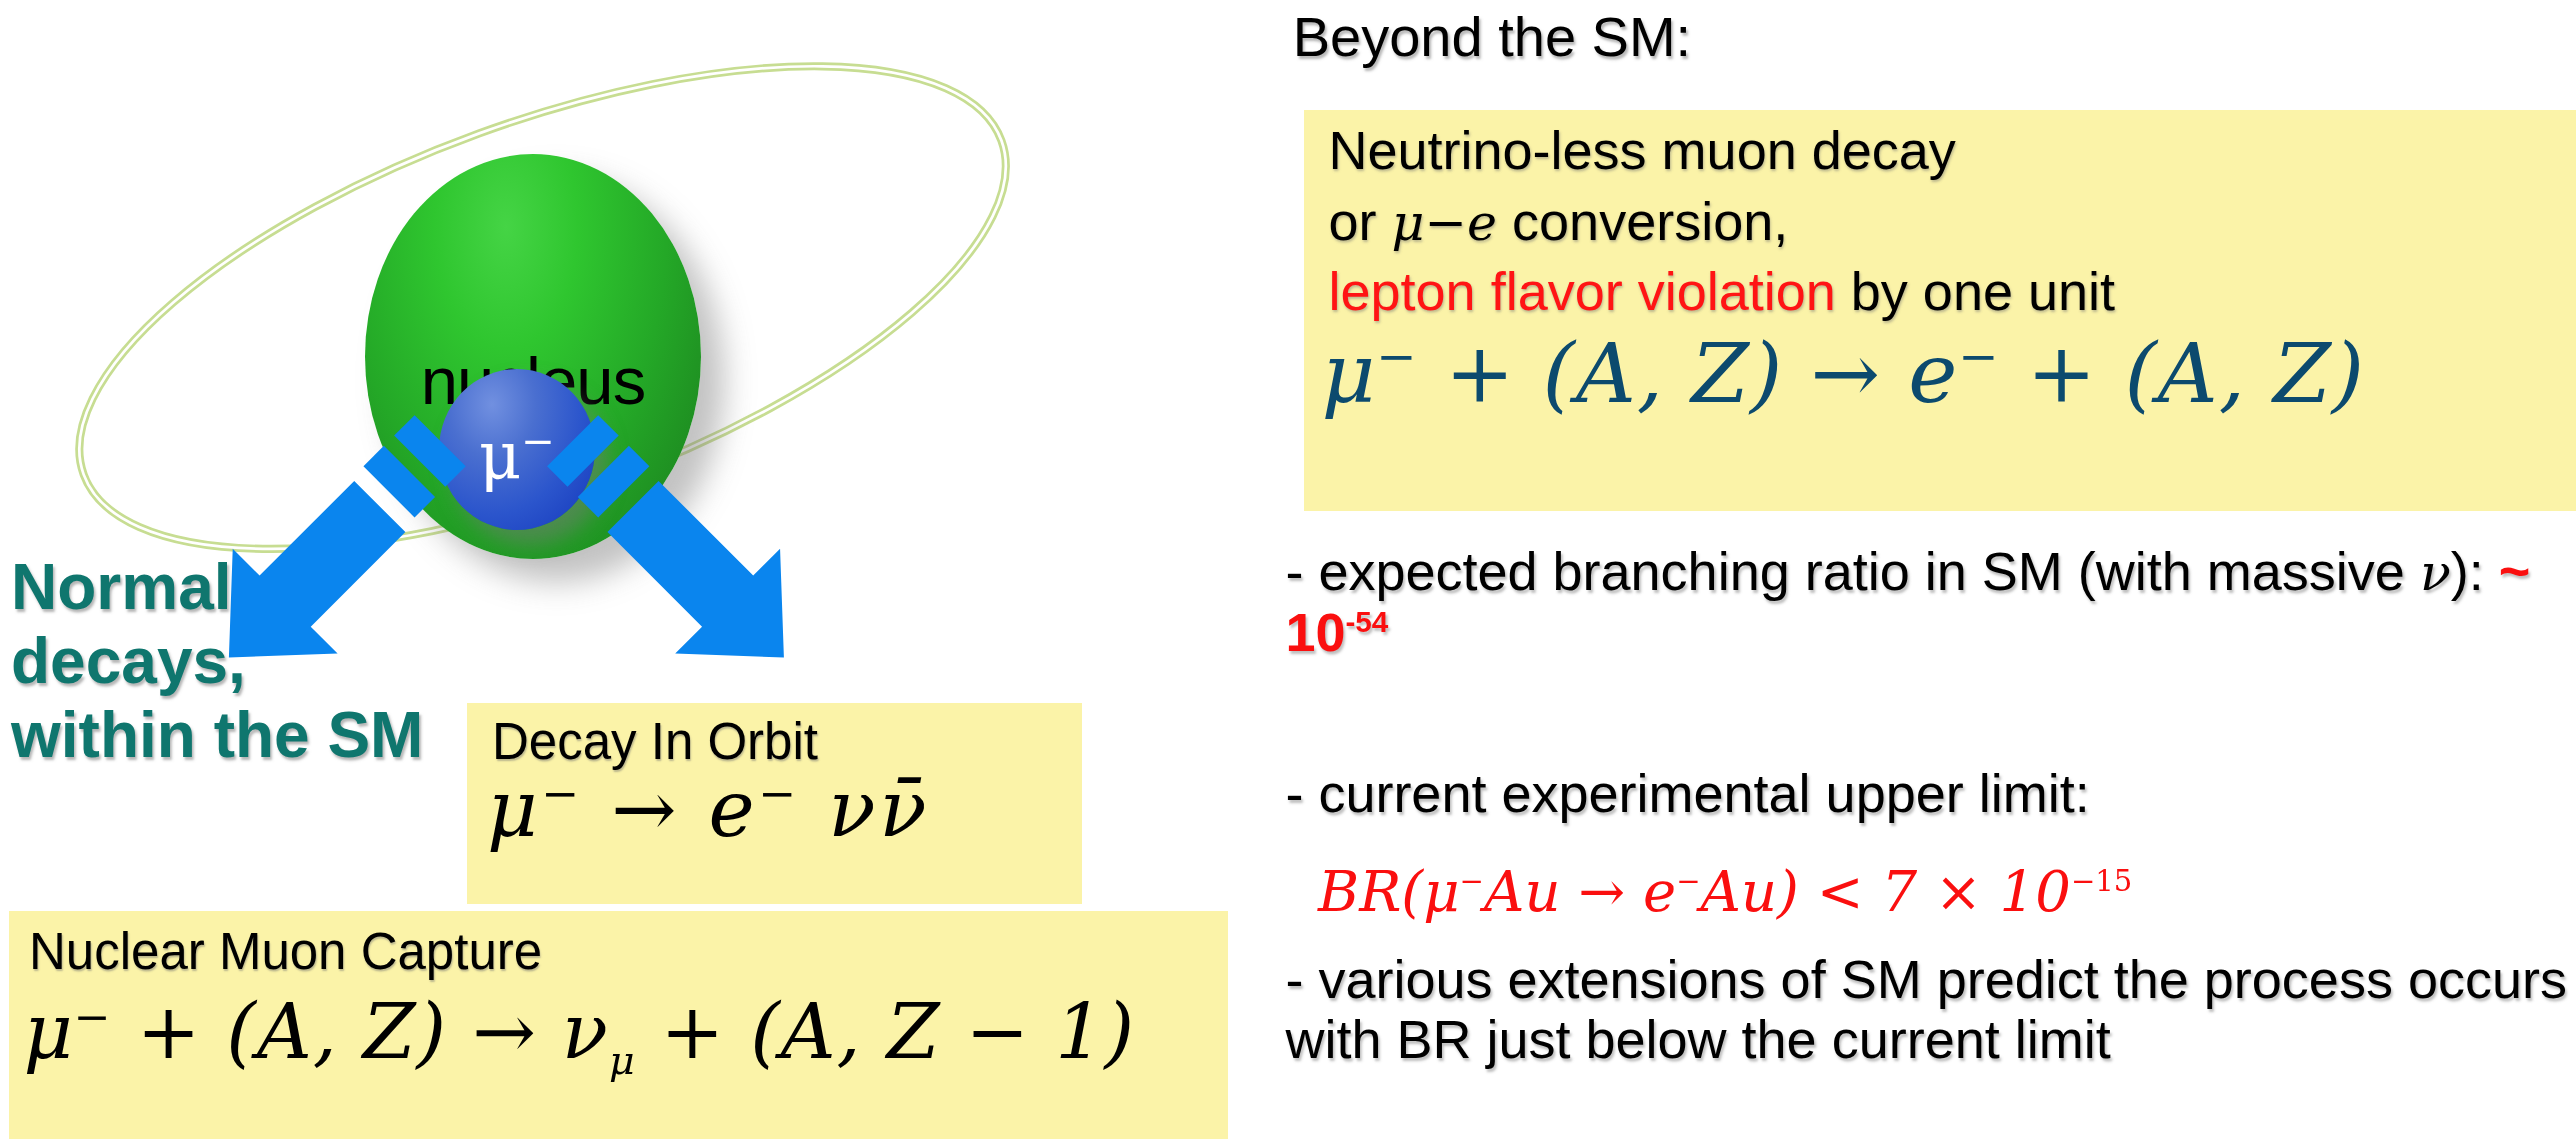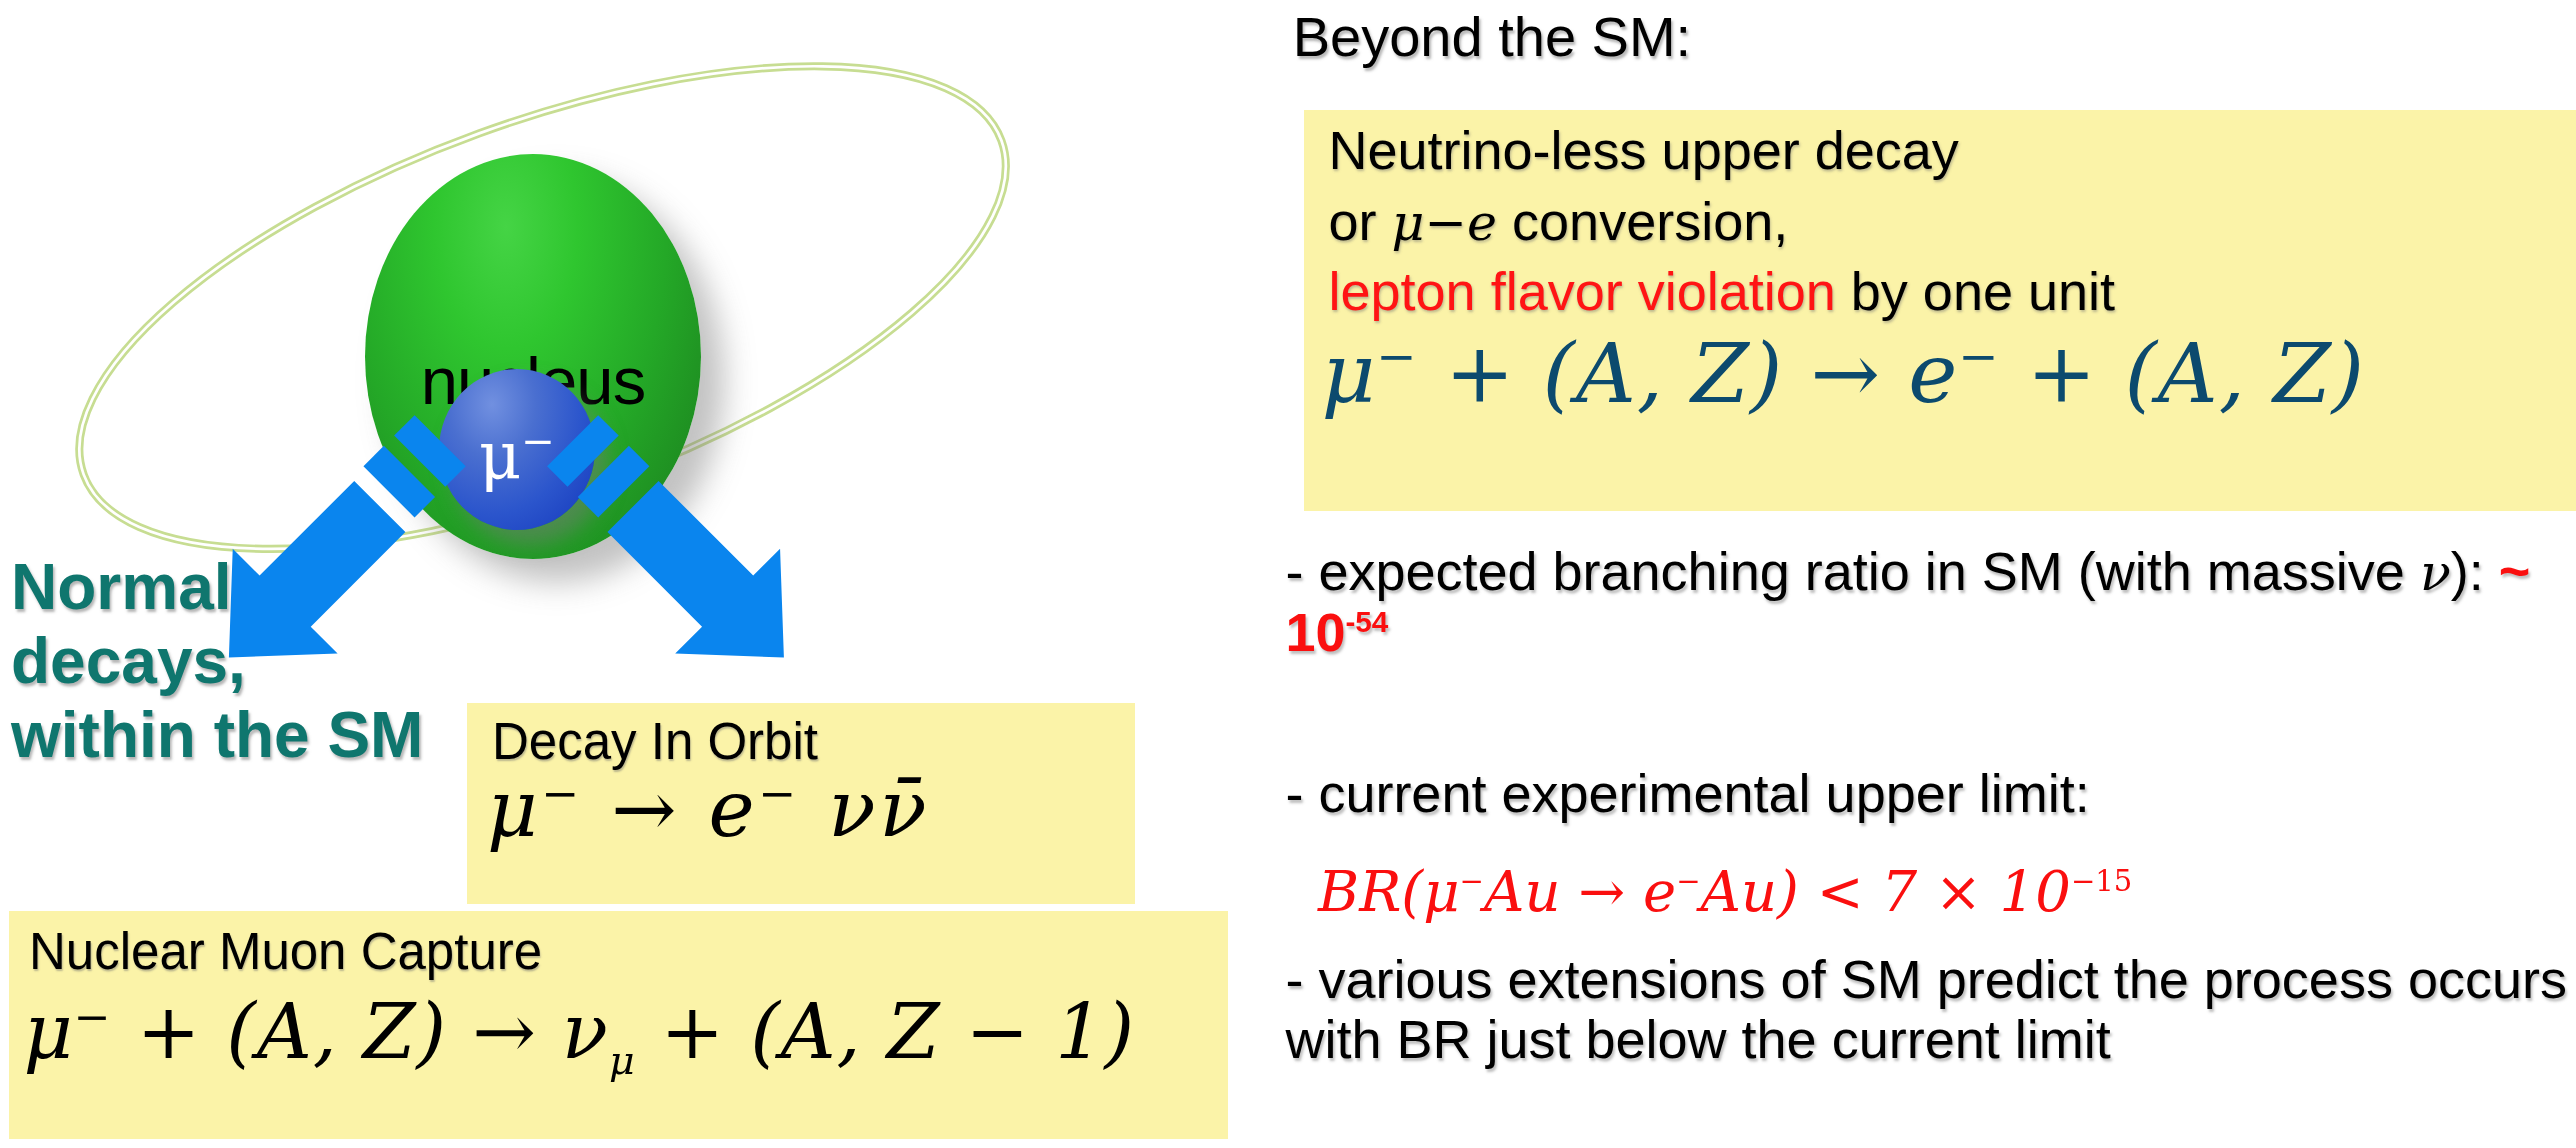--- a/index.html
+++ b/index.html
@@ -41,21 +41,21 @@
   .arrow-svg{position:absolute;left:0;top:0;overflow:visible;}
   #normal-decays{
     left:11px;top:550px;width:425px;
     font-size:64px;line-height:1.16;color:#0f766e;
     text-shadow:1.8px 2.7px 2.7px rgba(110,110,110,0.5);
     font-weight:bold;
   }
 
   
   .ybox{background:#fbf3a8;}
-  #dio-box{left:467px;top:703px;width:668px;height:201px;}
+  #dio-box{left:467px;top:703px;width:615px;height:201px;}
   #dio-title{
     position:absolute;left:25px;top:9px;font-size:51px;color:#000;
     font-family:"Liberation Sans",sans-serif;
     text-shadow:0.9px 1.8px 1.8px rgba(110,110,110,0.45);
   }
   #dio-eq{
     position:absolute;left:20px;top:61px;font-size:78px;color:#000;
     font-family:"DejaVu Serif",serif;font-style:italic;
     letter-spacing:3.6px;
   }
@@ -166,21 +166,21 @@
 <div id="nmc-box" class="abs ybox">
   <div id="nmc-title">Nuclear Muon Capture</div>
   <div id="nmc-eq">μ<sup class="m">−</sup> <span class="up">+</span> (<i>A</i>, <i>Z</i>) <span class="up">→</span> ν<sub class="m">μ</sub> <span class="up">+</span> (<i>A</i>, <i>Z</i> <span class="up">−</span> 1)</div>
 </div>
 
 <div id="right-col" class="abs">
 
   <div id="beyond-sm">Beyond the SM:</div>
 
   <div id="bsm-box">
-    <div class="bsm-line" id="bsm-l1">Neutrino-less upper decay</div>
+    <div class="bsm-line" id="bsm-l1">Neutrino-less muon decay</div>
     <div class="bsm-line" id="bsm-l2"><span>or </span><span class="mi">μ−e</span><span> conversion,</span></div>
     <div class="bsm-line" id="bsm-l3"><span class="red">lepton flavor violation</span><span> by one unit</span></div>
     <div id="bsm-eq">μ<sup class="m">−</sup> <span class="up">+</span> (<i>A</i>, <i>Z</i>) <span class="up">→</span> <i>e</i><sup class="m">−</sup> <span class="up">+</span> (<i>A</i>, <i>Z</i>)</div>
   </div>
 
   <div class="bullet" id="b1"><span>- expected branching ratio in SM (with massive </span><span class="mi">ν</span><span>): </span><span class="redsup">~ 10</span><sup class="sm redsup">-54</sup></div>
 
   <div class="bullet" id="b2">- current experimental upper limit:</div>
 
   <div id="limit-eq"><i>BR</i>(μ<sup class="sr">−</sup><i>Au</i> <span class="up">→</span> <i>e</i><sup class="sr">−</sup><i>Au</i>) <span class="up">&lt;</span> 7 <span class="up">×</span> 10<sup class="sr">−15</sup></div>

